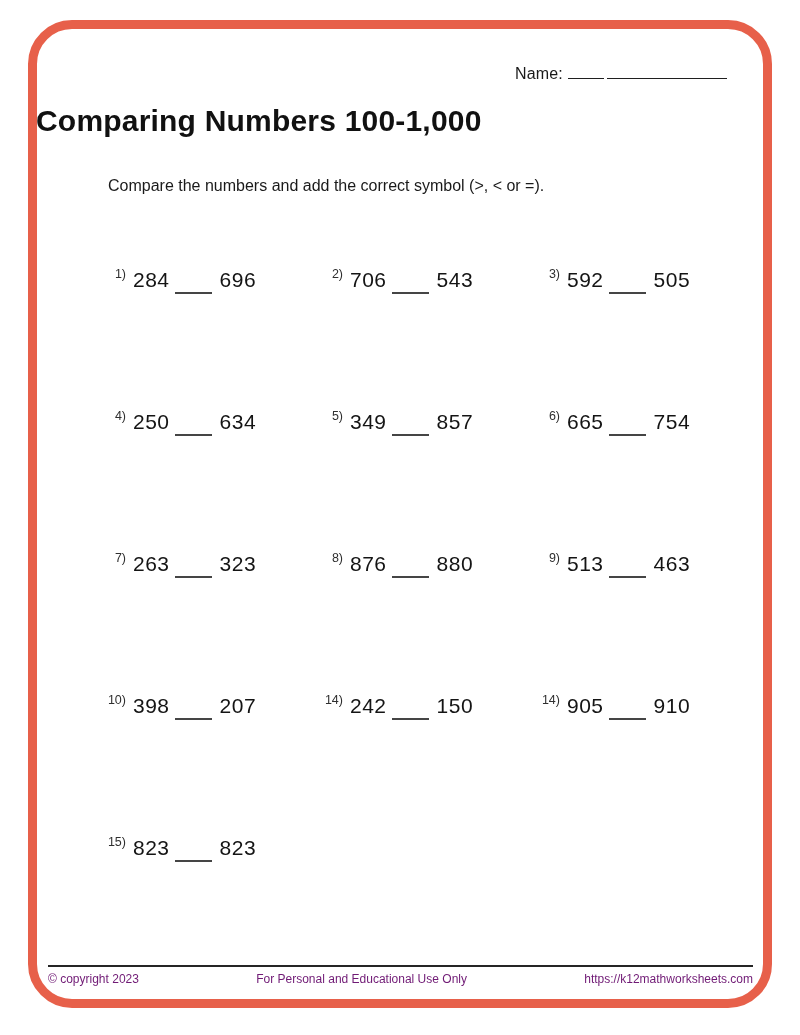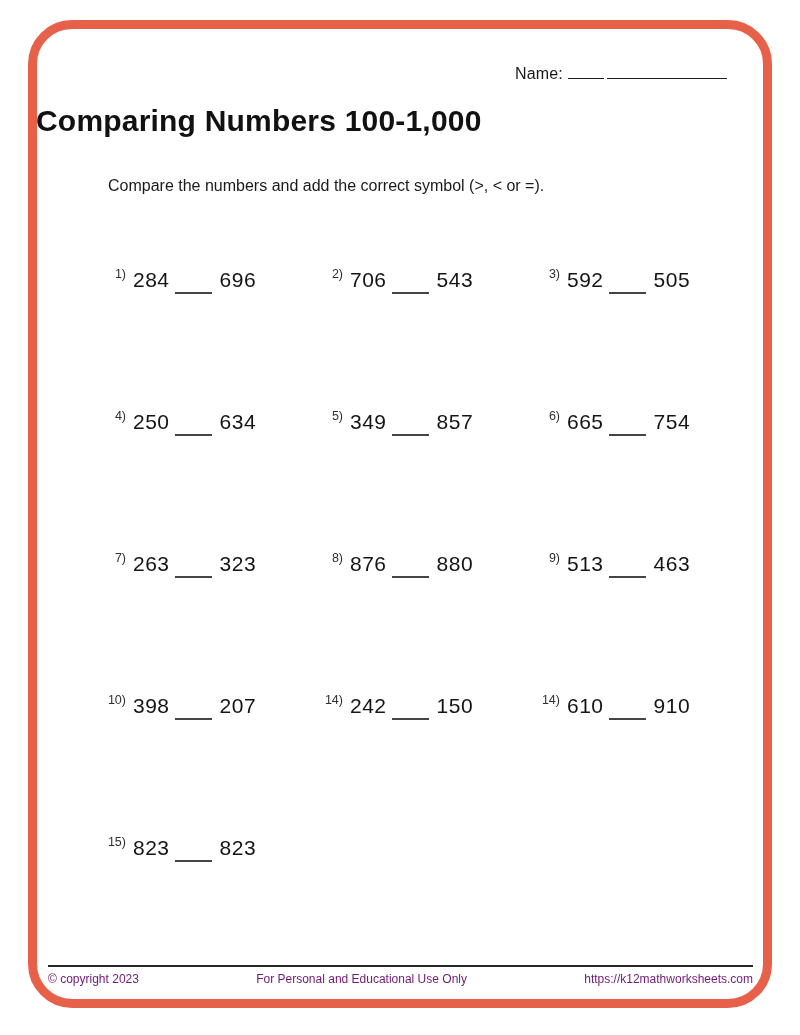--- a/index.html
+++ b/index.html
@@ -198,21 +198,21 @@
 
     <div class="problem">
       <span class="pnum">14)</span>
       <span class="num">242</span>
       <span class="blank"></span>
       <span class="num">150</span>
     </div>
 
     <div class="problem">
       <span class="pnum">14)</span>
-      <span class="num">610</span>
+      <span class="num">905</span>
       <span class="blank"></span>
       <span class="num">910</span>
     </div>
 
     <div class="problem">
       <span class="pnum">15)</span>
       <span class="num">823</span>
       <span class="blank"></span>
       <span class="num">823</span>
     </div>

